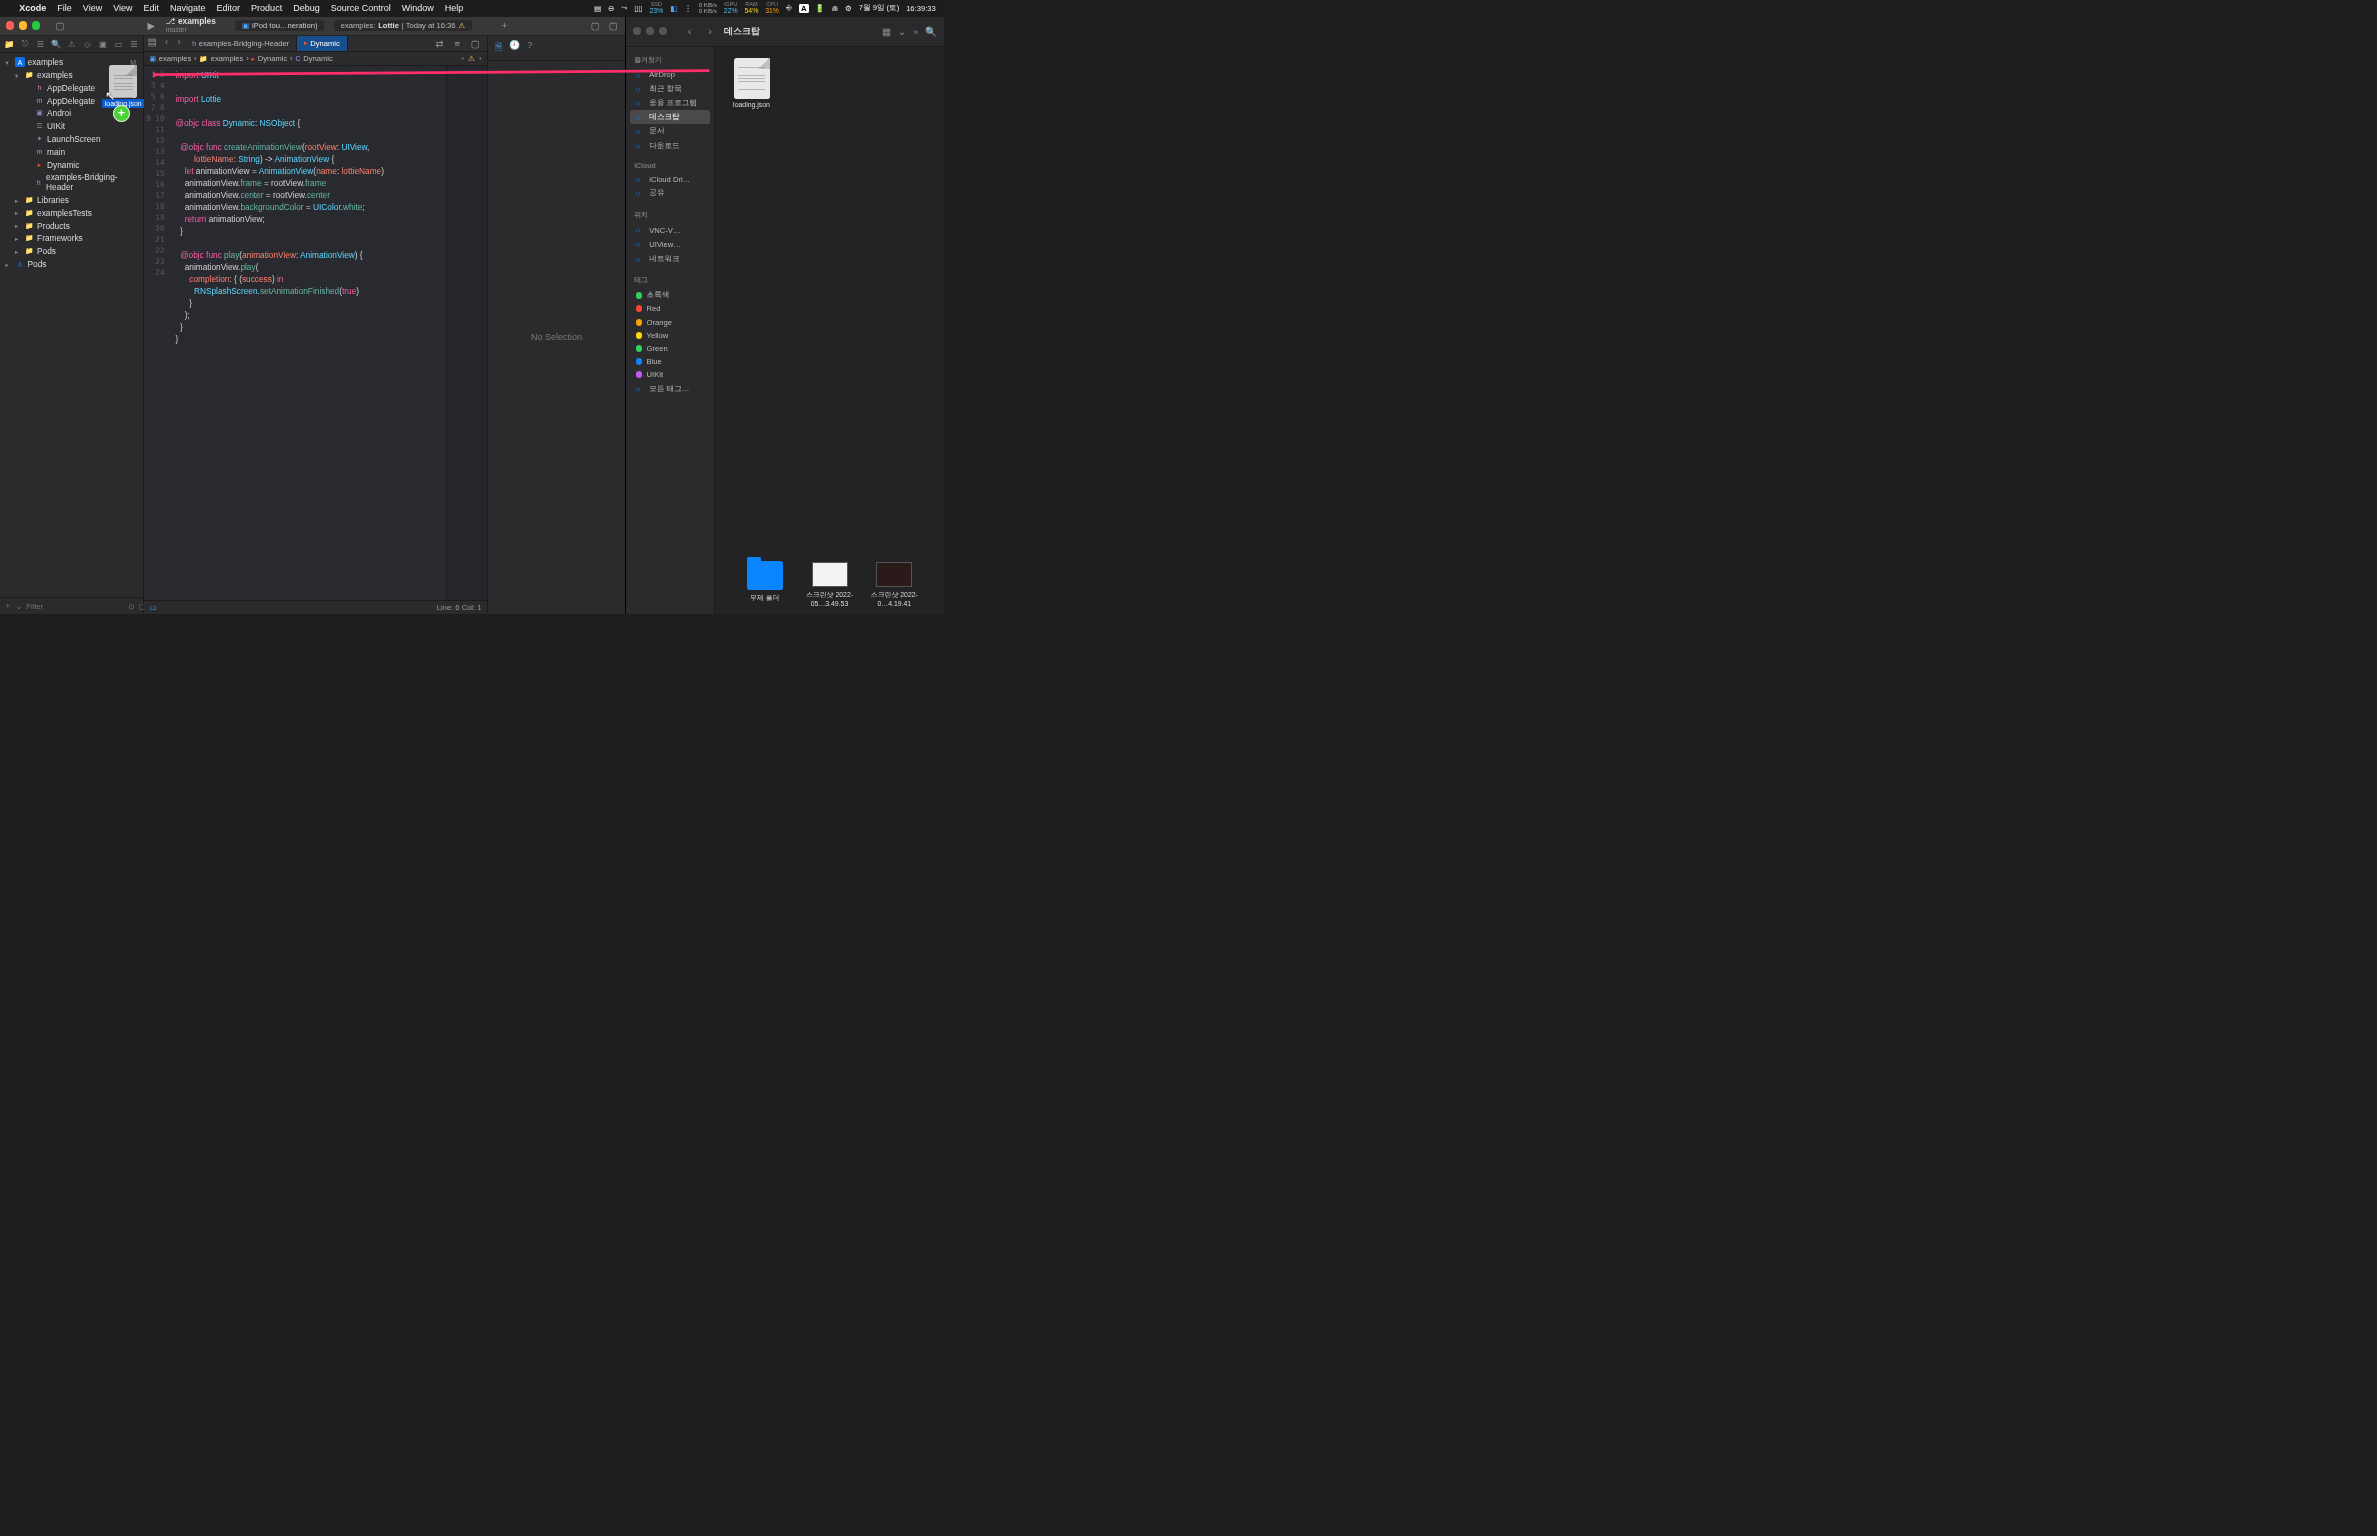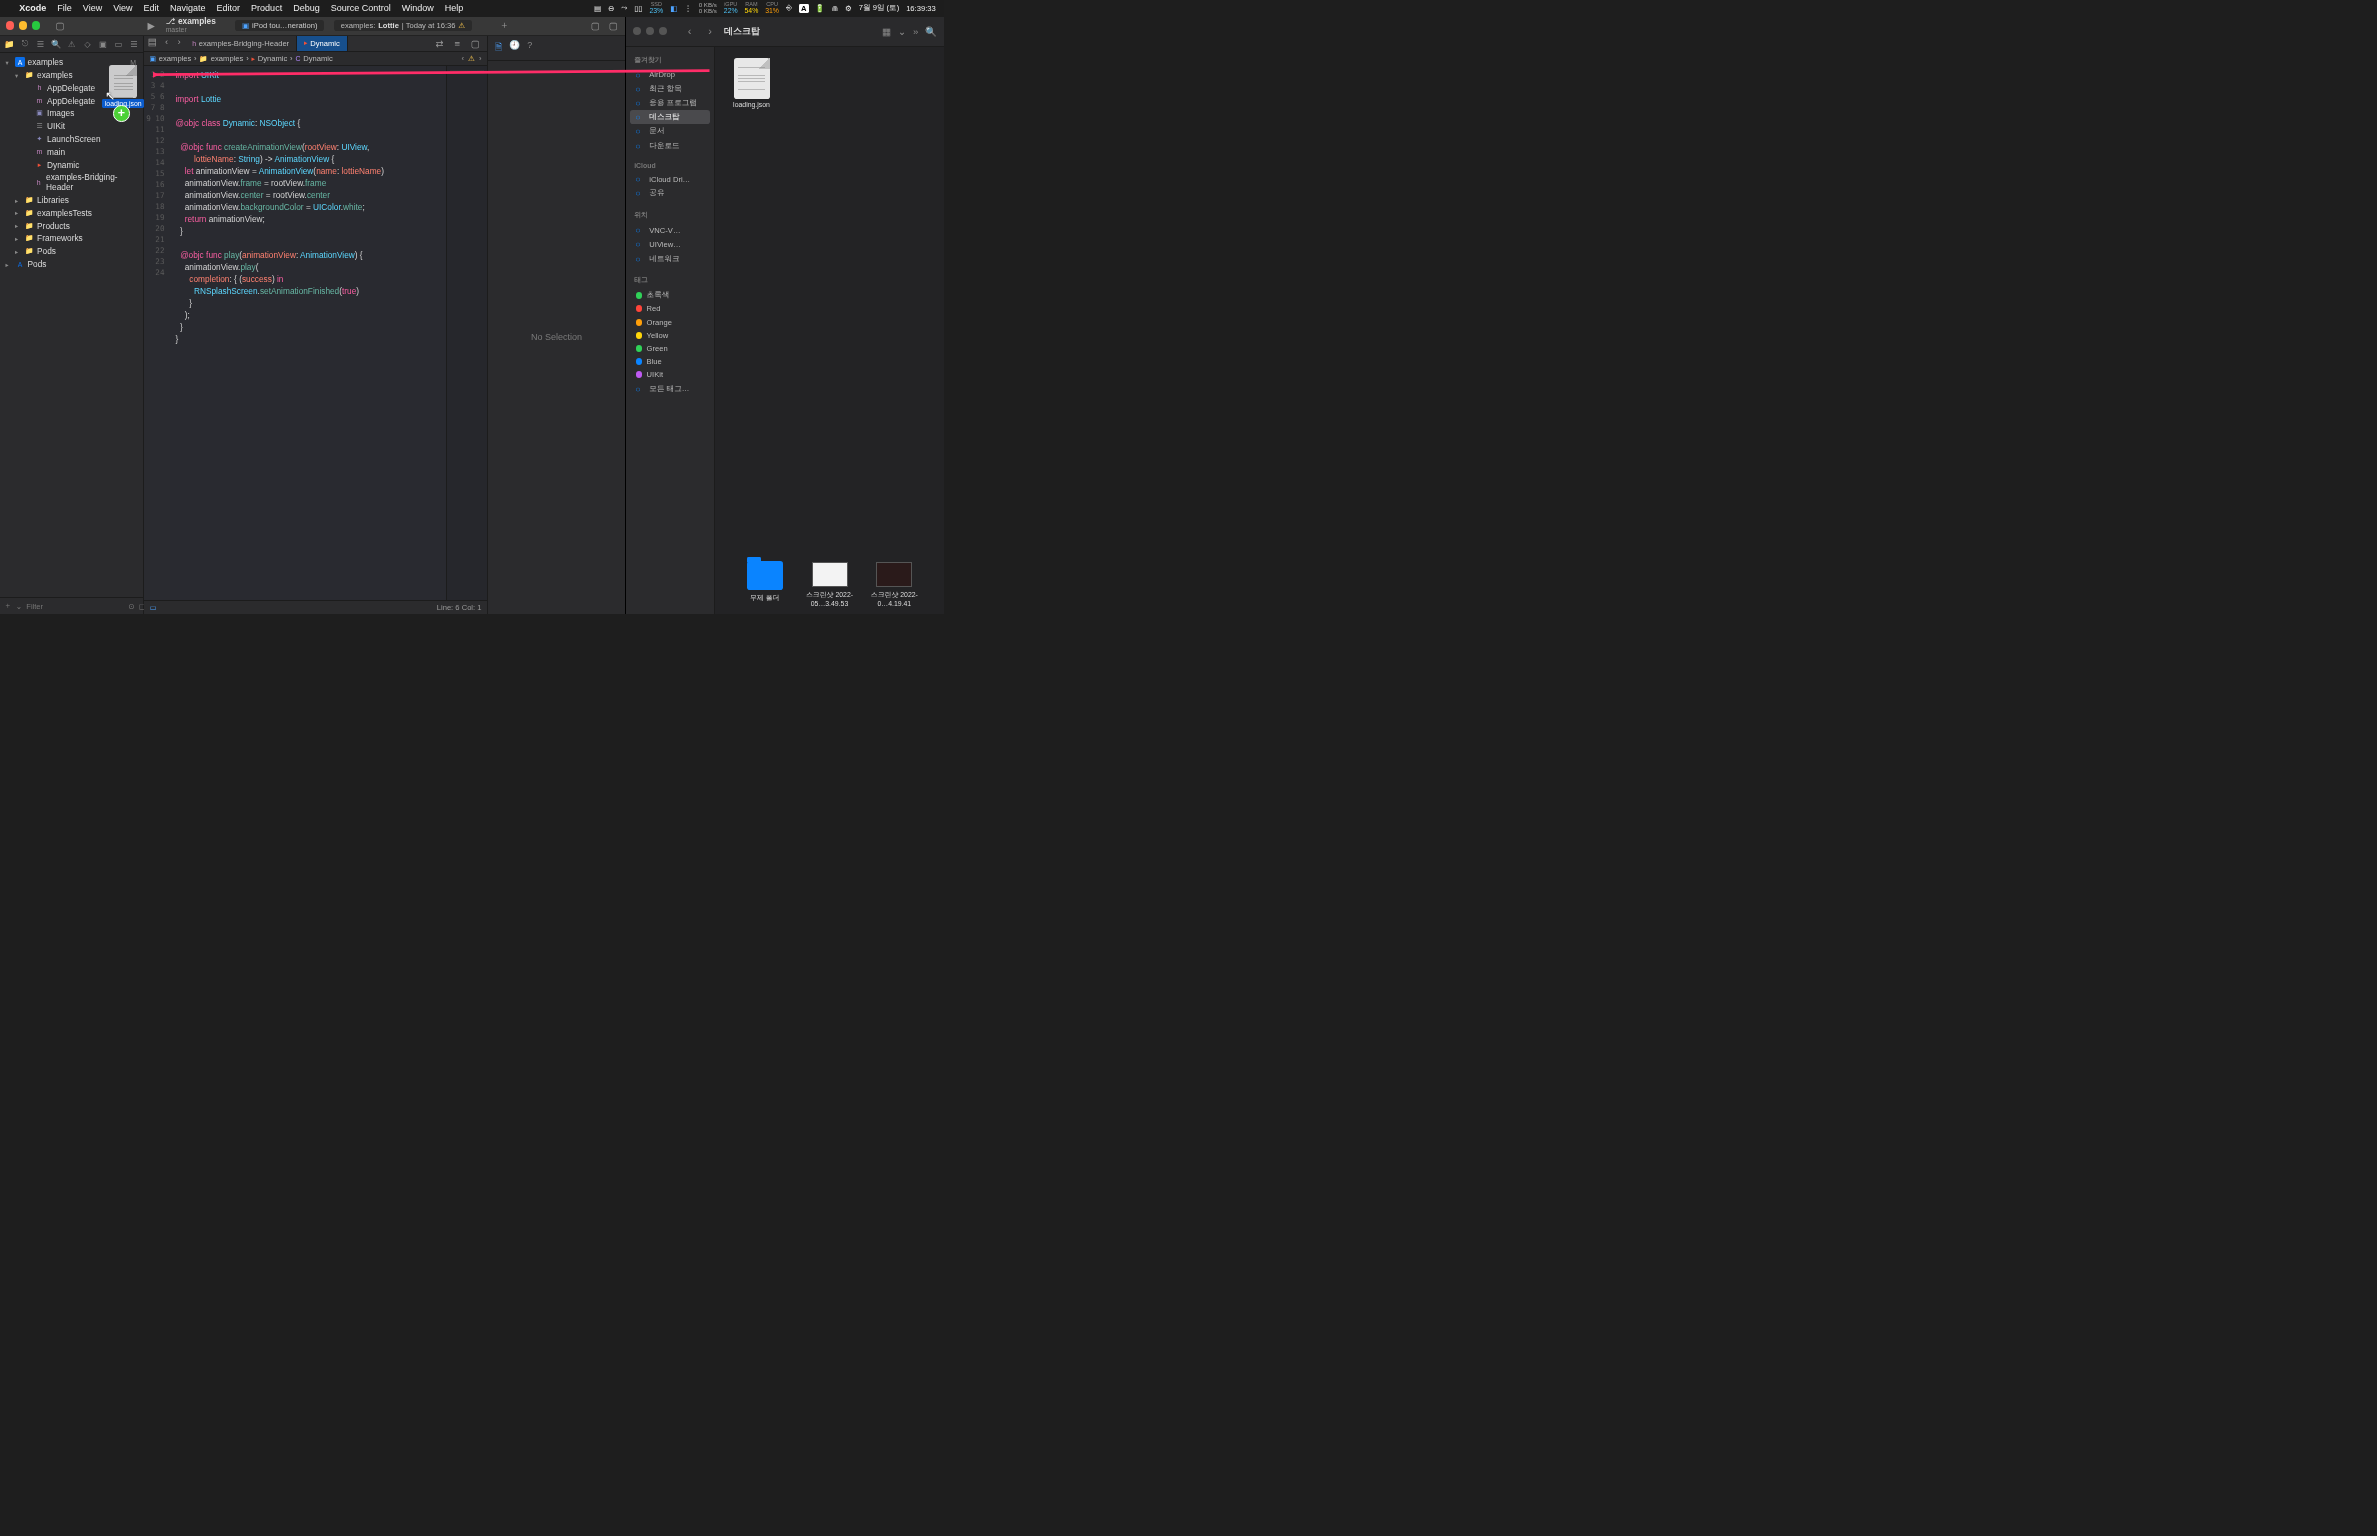--- a/index.html
+++ b/index.html
@@ -233,21 +233,21 @@
     <span>AppDelegate</span>
               </div>
               <div class="tree-row tree-indent-2">
                 <span class="tree-disclosure"></span>
     <span class="file-icon" style="color:#c586c0">m</span>
     <span>AppDelegate</span>
               </div>
               <div class="tree-row tree-indent-2">
                 <span class="tree-disclosure"></span>
     <span class="file-icon" style="color:#88b">▣</span>
-    <span>Images</span>
+    <span>Androi</span>
               </div>
               <div class="tree-row tree-indent-2">
                 <span class="tree-disclosure"></span>
     <span class="file-icon" style="color:#888">☰</span>
     <span>UIKit</span>
               </div>
               <div class="tree-row tree-indent-2">
                 <span class="tree-disclosure"></span>
     <span class="file-icon" style="color:#88b">✦</span>
     <span>LaunchScreen</span>

